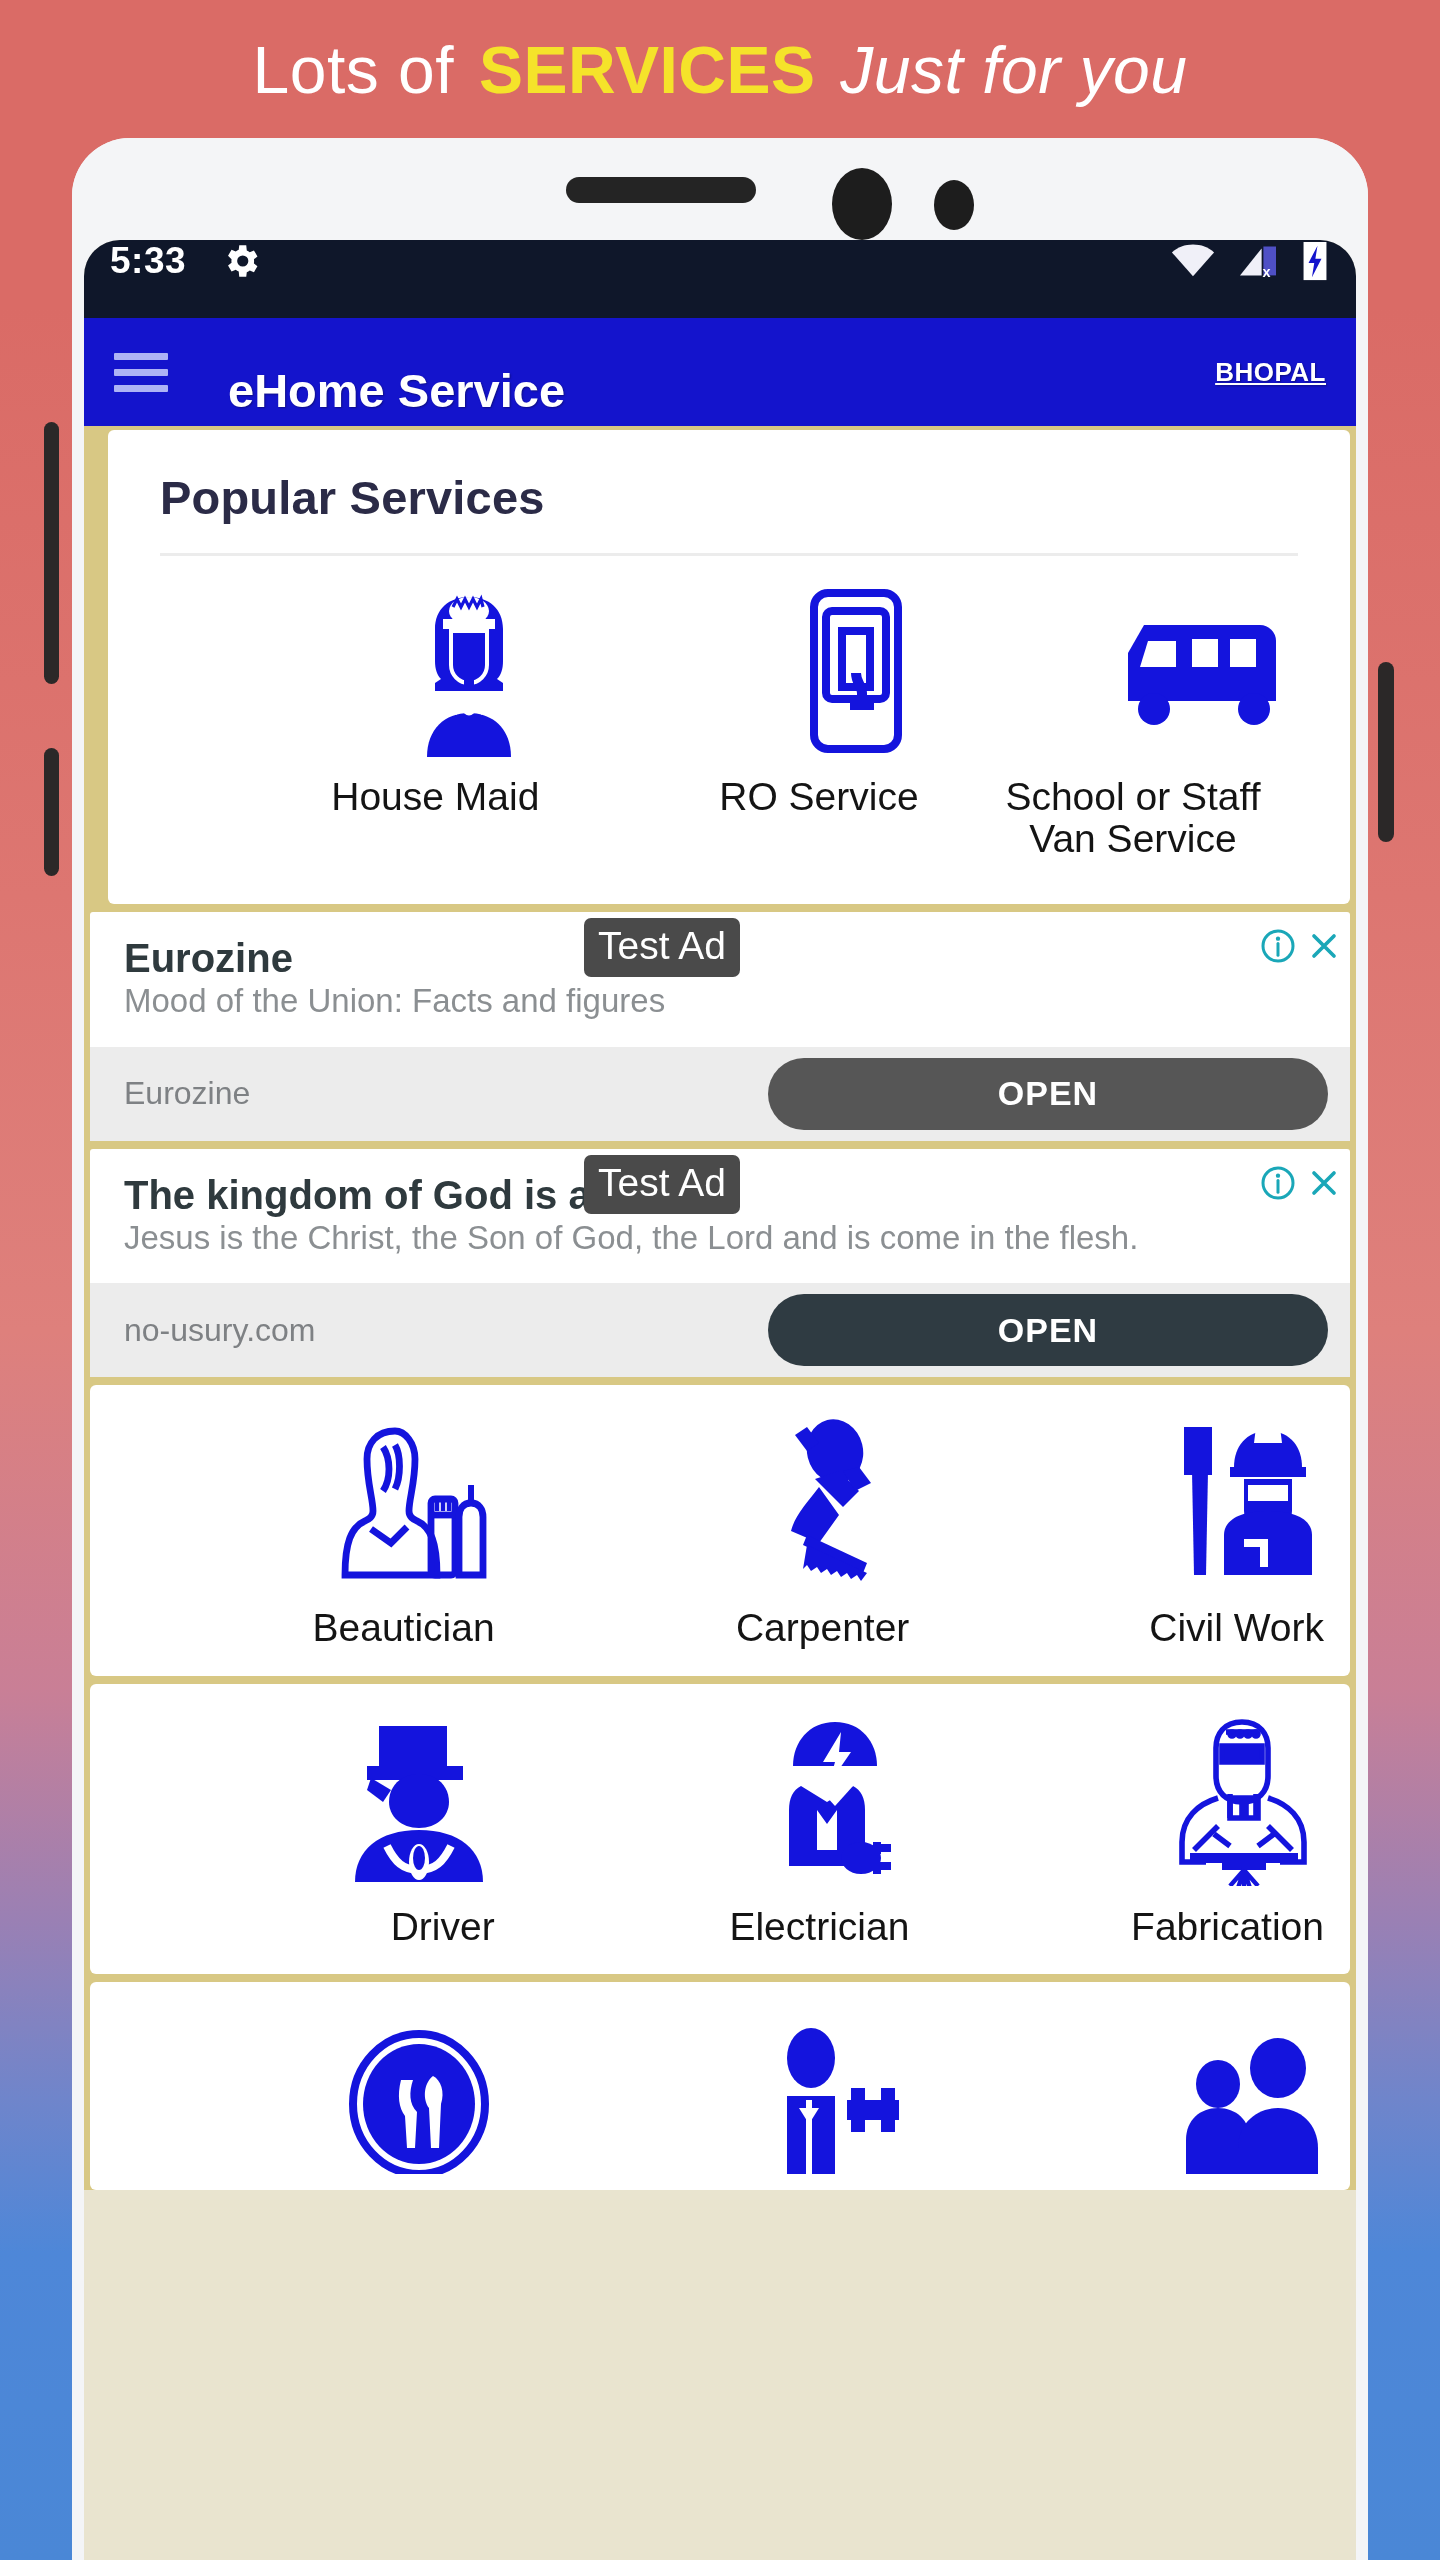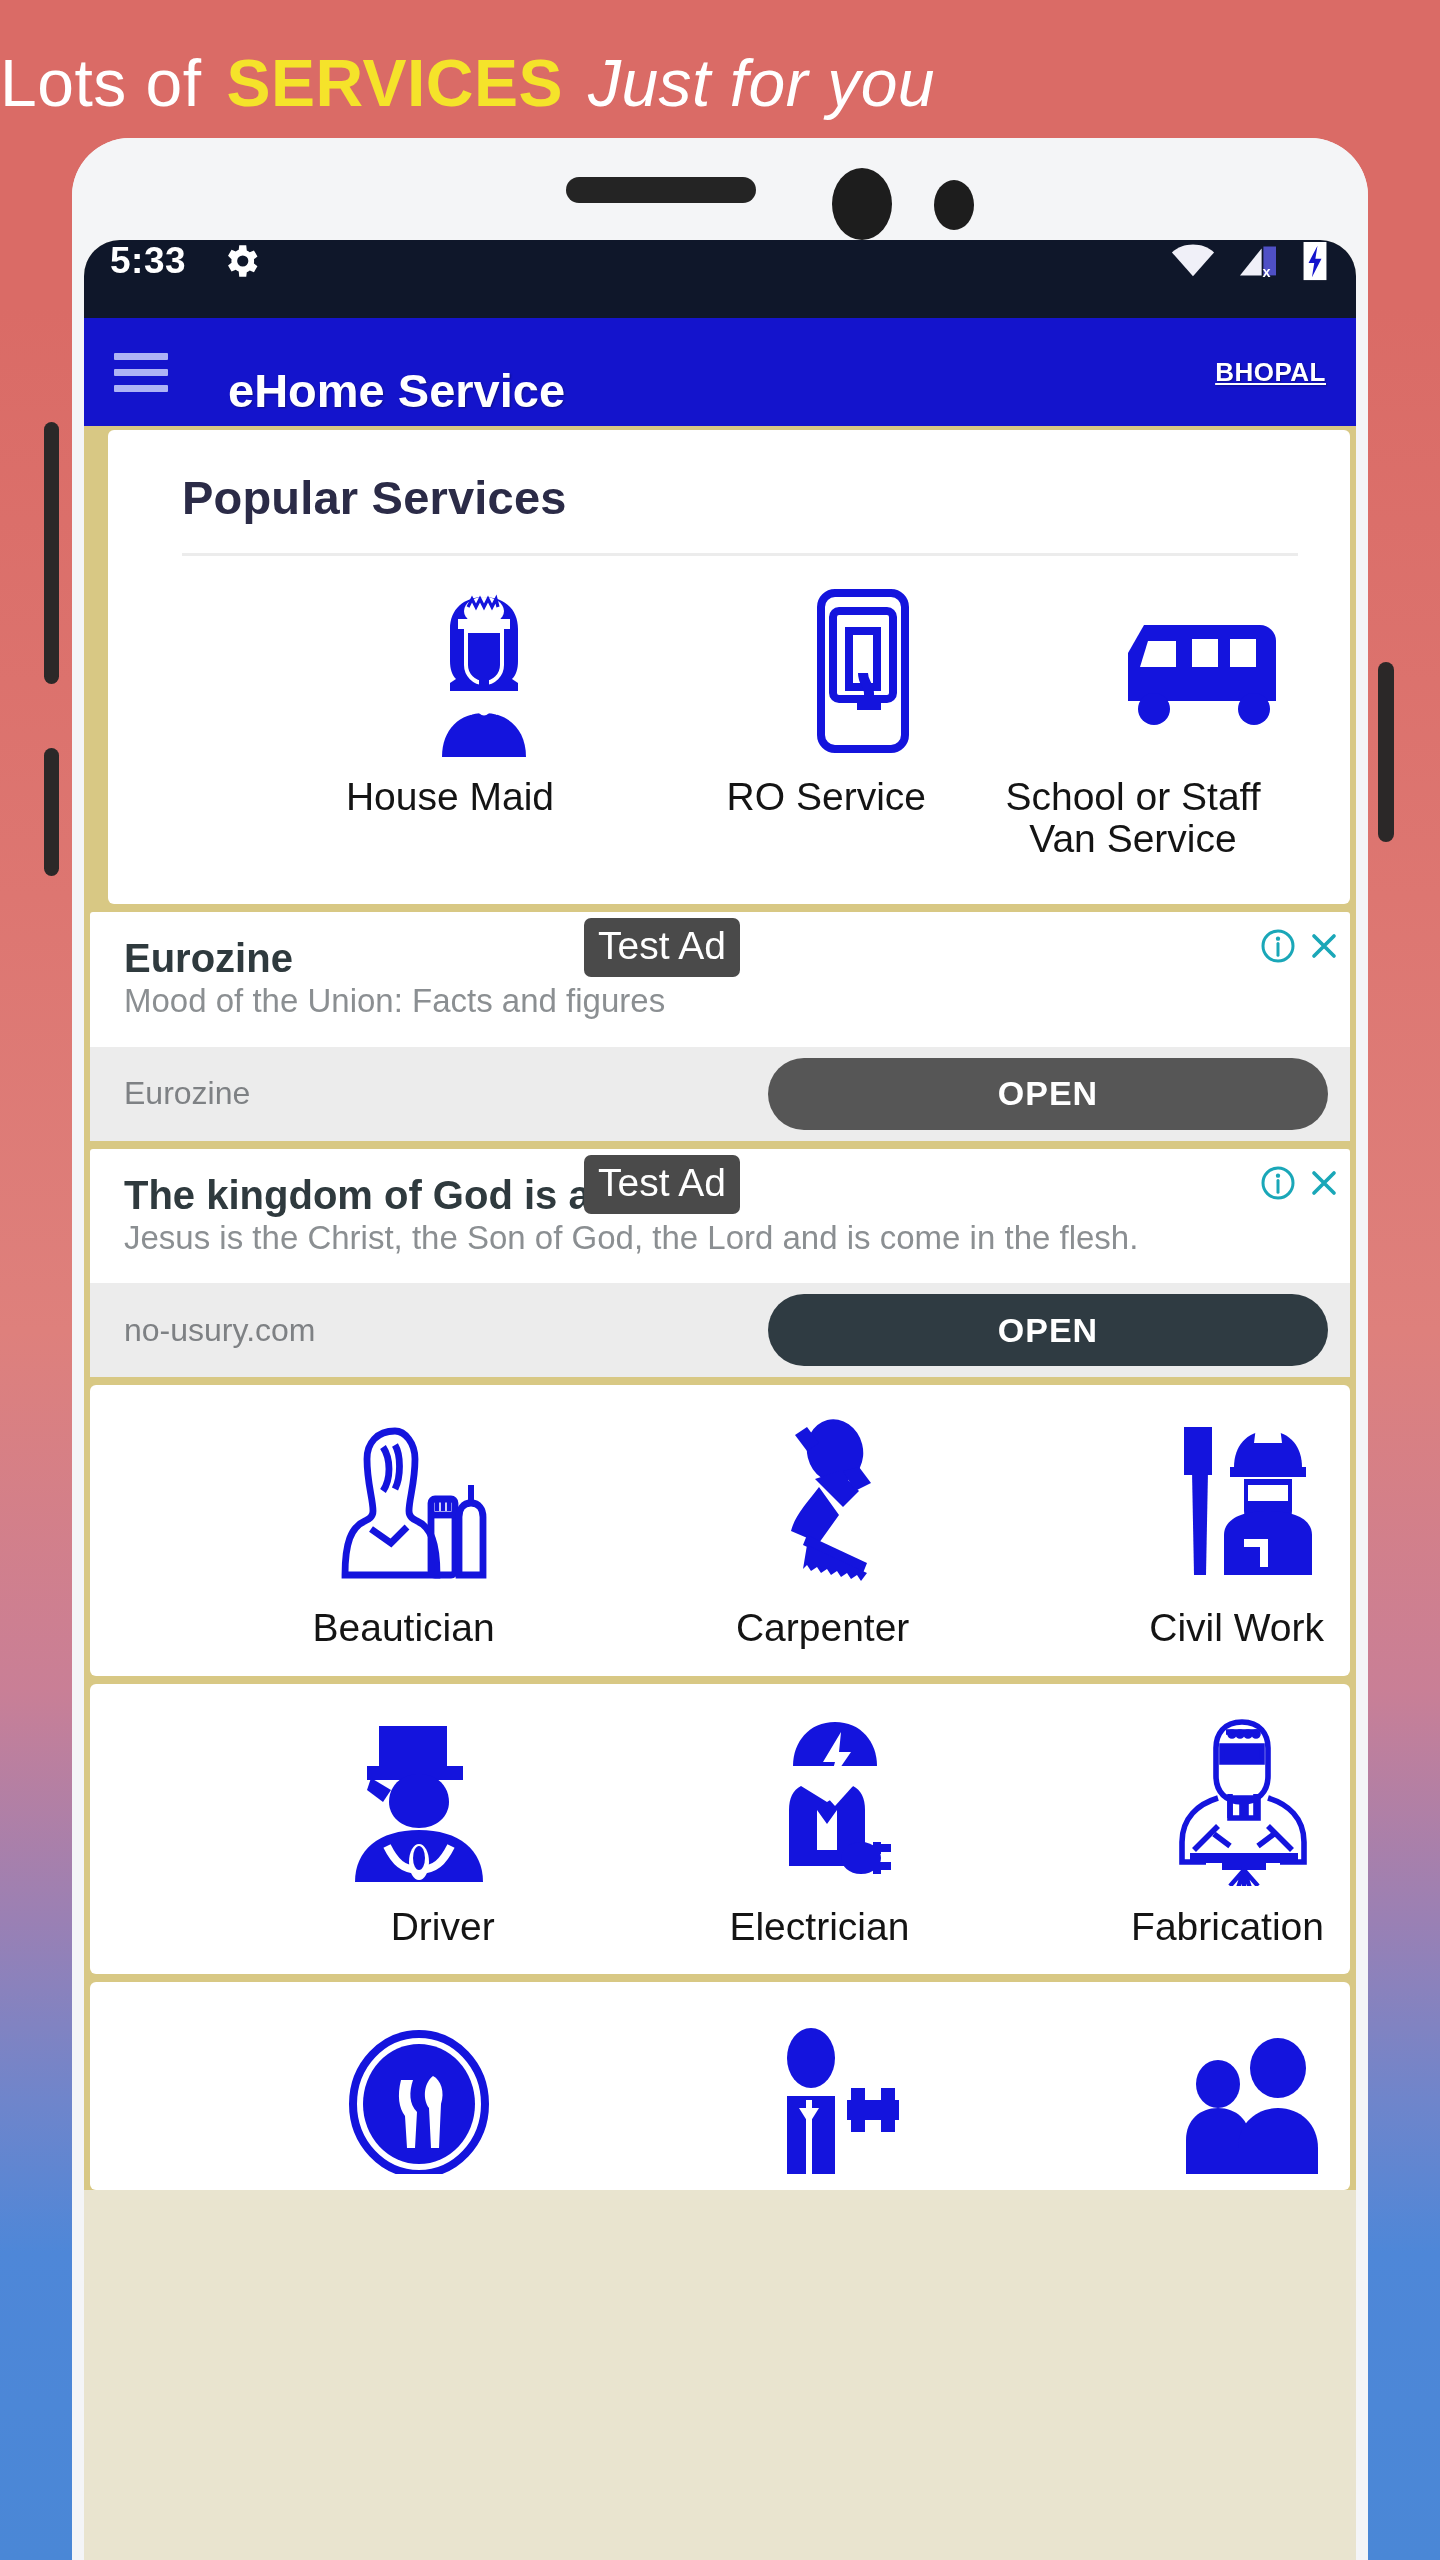--- a/index.html
+++ b/index.html
@@ -8,22 +8,22 @@
     font-family:"Liberation Sans", sans-serif;
     background:linear-gradient(180deg,
         #da6b66 0%, #da6b66 12%, #dd7671 35%, #de807c 52%,
         #c97f96 66%, #9a80b4 75%, #6f85cb 82%, #4e87d8 88%, #4a87d6 100%);
     overflow:hidden;
     position:relative;
   }
 
   
   .banner {
-    position:absolute; top:16px; left:0; width:1440px; height:134px;
-    display:flex; align-items:center; 
+    position:absolute; top:3px; left:0; width:1440px; height:134px;
+    display:flex; align-items:center; justify-content:center;
   }
   .banner-text {
     font-size:66px; color:#ffffff; white-space:nowrap;
     letter-spacing:0.5px;
   }
   .banner-text .hl { color:#f5e32a; font-weight:bold; padding:0 6px; }
   .banner-text .it { font-style:italic; }
 
   
   .phone {
@@ -90,21 +90,21 @@
   }
 
   
   .content { position:relative; background:#d8c884; padding:4px 0 0 0; }
 
   .card {
     background:#ffffff; border-radius:6px;
     margin:0 6px 8px 6px;
   }
 
-  .pop-card { padding:40px 52px 34px 74px;margin-left:24px; }
+  .pop-card { padding:40px 52px 34px 52px;margin-left:24px; }
   .pop-title {
     font-size:47px; font-weight:bold; color:#2b2b47; letter-spacing:0.2px;
   }
   .pop-rule { height:3px; background:#ececec; margin-top:28px; }
 
   .svc-row { display:flex; padding:26px 0 10px 0; }
   .svc-cell {
     flex:1; display:flex; flex-direction:column; align-items:flex-end;
     cursor:pointer;
   }

